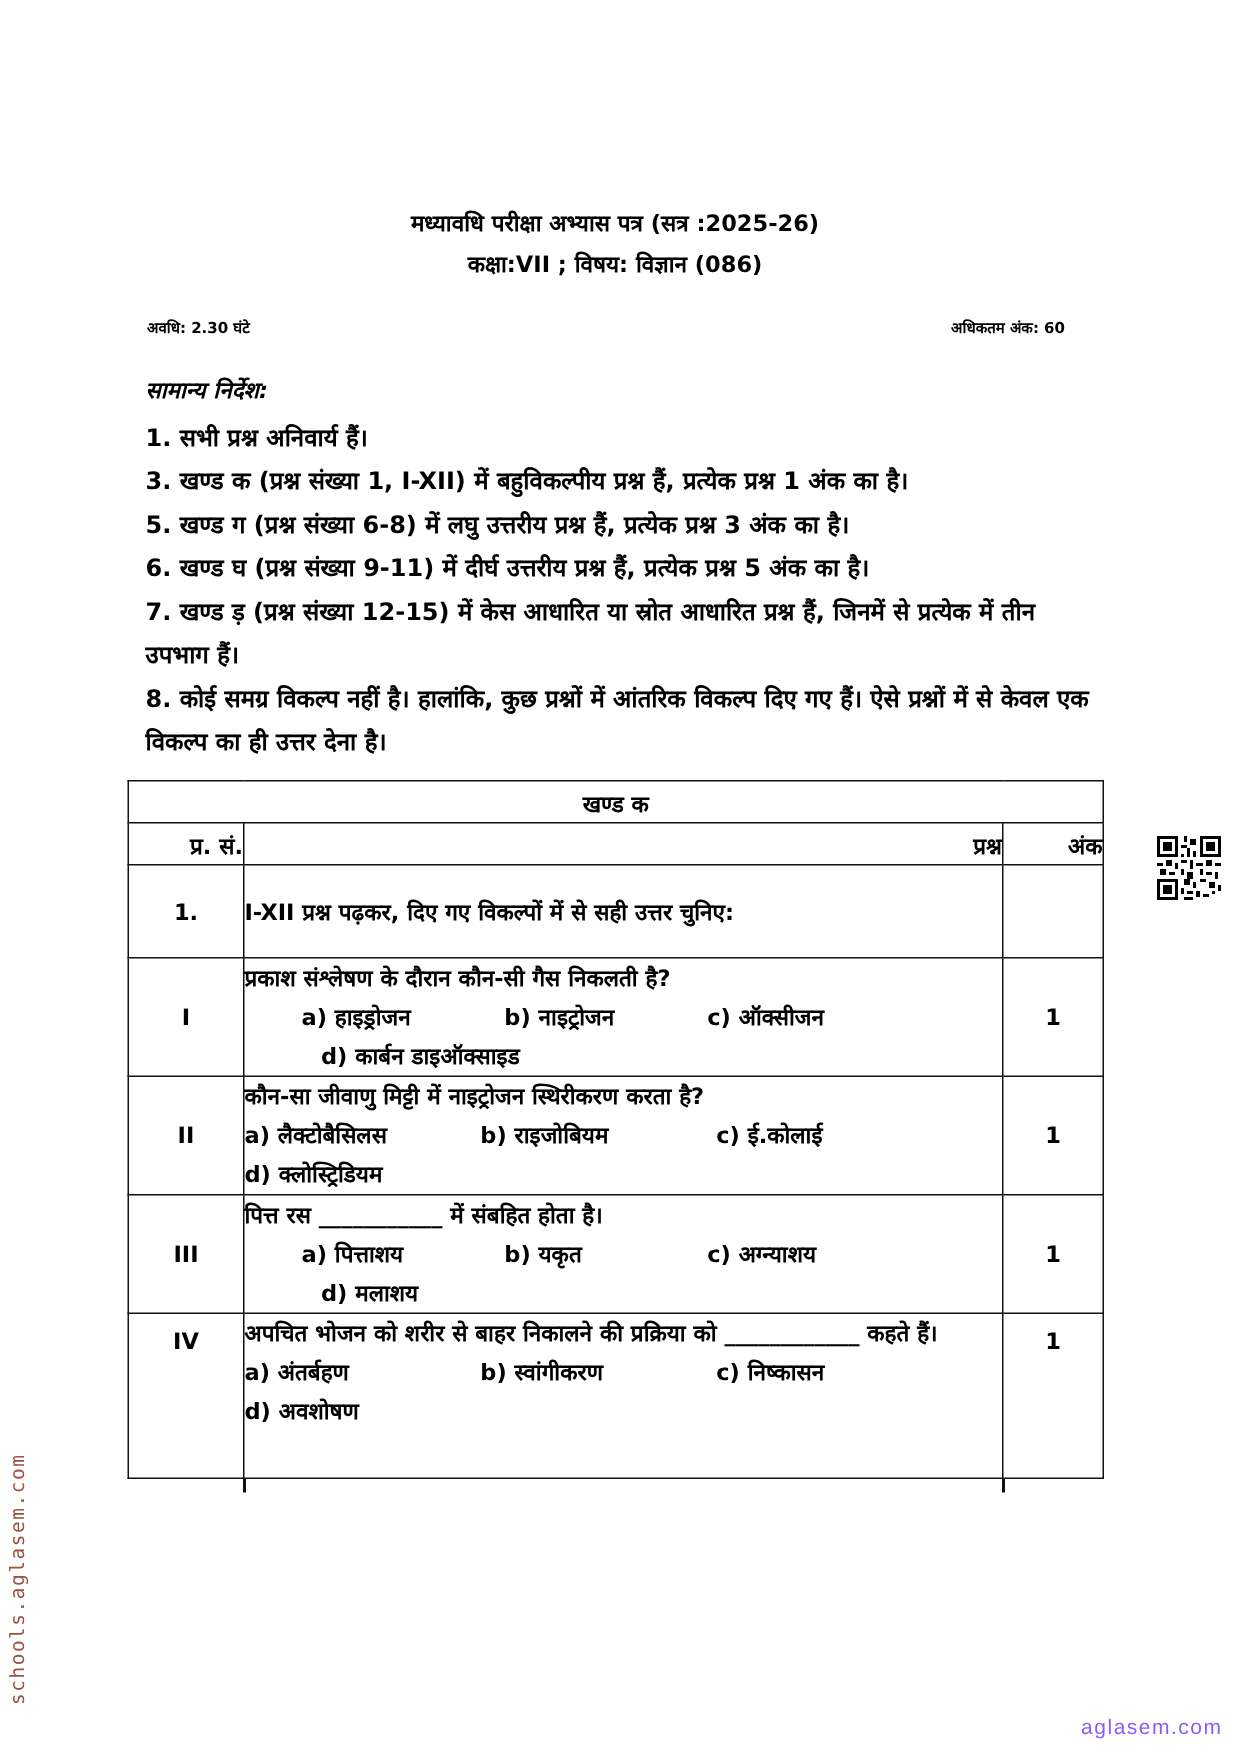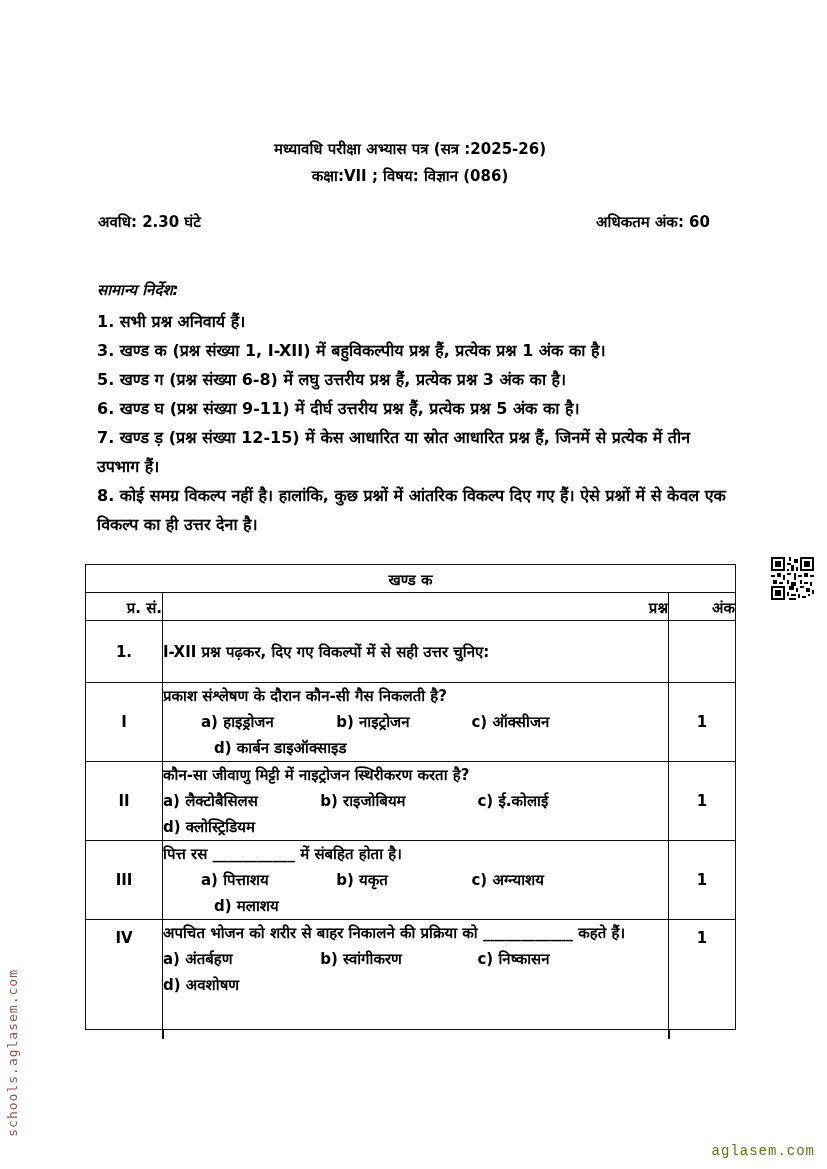--- a/index.html
+++ b/index.html
@@ -4,30 +4,30 @@
 <style>
   html,body{margin:0;padding:0;}
   body{
     width:827px;height:1169px;position:relative;background:#ffffff;
     font-family:"DejaVu Sans",sans-serif;color:#000;overflow:hidden;
   }
   .content{position:absolute;left:85px;top:136px;width:650px;}
 
   
   .title{ text-align:center;font-weight:bold;font-size:15px;line-height:27px;}
-  .meta-row{display:flex;justify-content:space-between;font-weight:bold;font-size:15px;
+  .meta-row{display:flex;justify-content:space-between;font-weight:bold;font-size:10px;
     margin-top:21px;padding-left:13px;padding-right:25px;}
 
   
-  .instr-head{font-style:italic;font-weight:bold;font-size:15px;margin-top:48px;padding-left:12px;}
+  .instr-head{font-style:italic;font-weight:bold;font-size:15px;margin-top:24px;padding-left:12px;}
   .instr-list{margin-top:8px;padding-left:12px;}
   .instr-item{font-weight:bold;font-size:16px;line-height:29px;}
 
   
-  .tablewrap{position:relative;margin-top:25px;}
+  .tablewrap{position:relative;margin-top:11px;}
   table.qtable{border-collapse:collapse;width:650px;table-layout:fixed;}
   table.qtable td{border:1.5px solid #111;font-weight:bold;font-size:15px;padding:0;}
   td.section{ text-align:center;height:27px;}
   td.colhead{ text-align:right;height:27px;}
   td.sno{ text-align:center;vertical-align:middle;}
   td.marks{ text-align:center;vertical-align:middle;}
   td.qcell{vertical-align:top;padding:7px 6px 6px 9px;line-height:26px;}
   tr.r1 td.qcell{vertical-align:middle;}
   tr.r4 td.sno,tr.r4 td.marks{vertical-align:top;padding-top:9px;}
   tr.r2 td.marks,tr.r3 td.marks,tr.r1b td.marks{vertical-align:middle;}
@@ -42,22 +42,22 @@
 
   
   .wm-left{
     position:absolute;left:5px;bottom:32px;
     writing-mode:vertical-rl;transform:rotate(180deg);
     font-family:"DejaVu Sans Mono",monospace;font-size:13px;letter-spacing:1px;
     color:#9c5346;
   }
   .wm-br{
     position:absolute;right:12px;bottom:10px;
-    font-family:Liberation Mono, monospace;font-size:14px;letter-spacing:1px;
-    color:#4d7c0f;
+    font-family:Liberation Sans, sans-serif;font-size:14px;letter-spacing:1px;
+    color:#8b5cf6;
   }
   .qr{position:absolute;left:771px;top:557px;width:43px;height:43px;}
 </style>
 </head>
 <body>
 
 <div class="content">
 
   <div class="title">मध्यावधि परीक्षा अभ्यास पत्र (सत्र :2025-26)</div>
   <div class="title">कक्षा:VII ; विषय: विज्ञान (086)</div>

